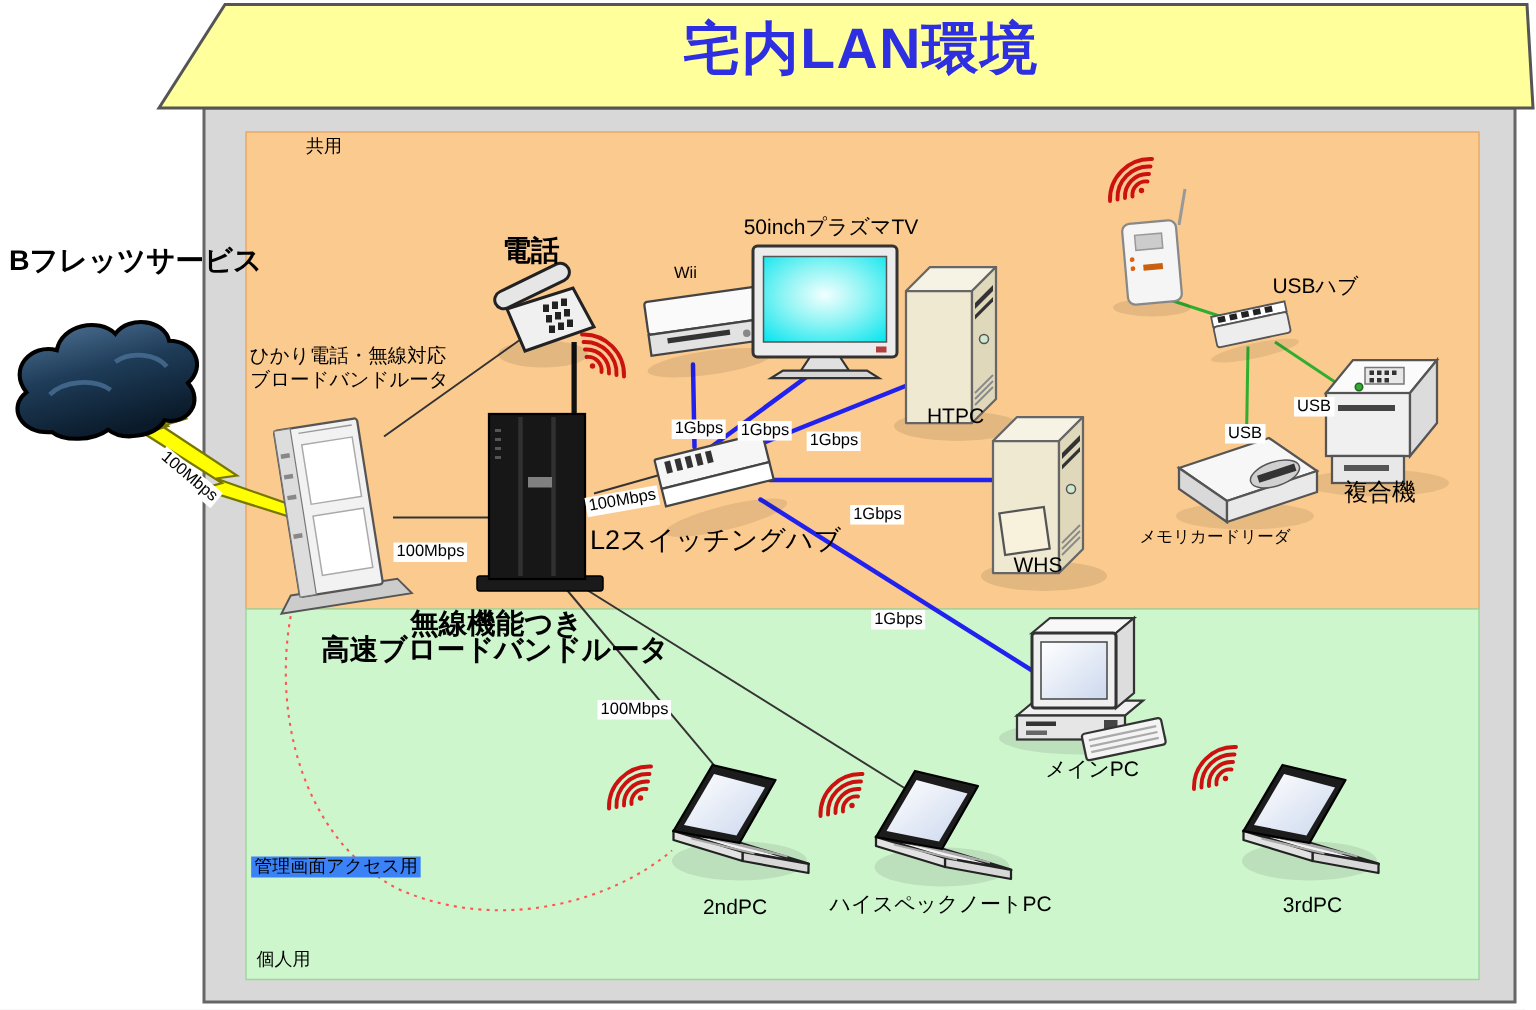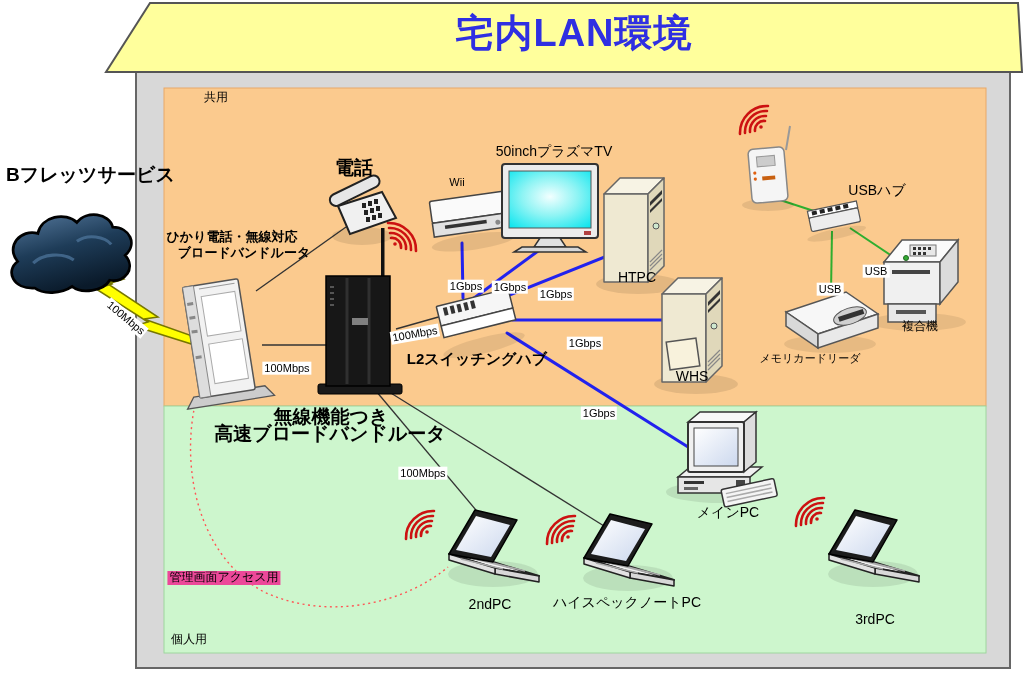--- a/index.html
+++ b/index.html
@@ -5,25 +5,25 @@
   html,body{margin:0;padding:0;background:#fff;}
   #stage{position:relative;width:1024px;height:673px;background:#fff;overflow:hidden;
          font-family:"Liberation Sans","DejaVu Sans",sans-serif;}
   #diagram{position:absolute;left:0;top:0;}
   .lb{position:absolute;white-space:nowrap;color:#000;line-height:1.15;}
   .c{transform:translateX(-50%);}
   .cc{transform:translate(-50%,-50%);margin-top:23px;}
   .title{font-size:38px;font-weight:bold;color:#2f2fe2;letter-spacing:1px;}
   .devlbl{font-size:14px;}
   .devlbl-s{font-size:11px;}
-  .devlbl-b{font-size:13px;font-weight:bold;}
+  .devlbl-b{font-size:13px;font-weight:normal;}
   .devlbl-b2{font-size:19px;font-weight:bold;}
   .zone{font-size:12px;}
   .speed{font-size:11px;background:#fff;padding:0 2px;}
-  .notebg{font-size:12px;background:#ec4899;padding:0 2px;}
+  .notebg{font-size:12px;background:#3b82f6;padding:0 2px;}
 </style>
 </head>
 <body>
 
 <div id="stage">
 
 <svg id="diagram" width="1024" height="673" viewBox="0 0 1024 673">
   <defs>
     <linearGradient id="gcloud" x1="0" y1="0" x2="0.4" y2="1">
       <stop offset="0" stop-color="#55789c"></stop>
@@ -266,37 +266,37 @@
   <use href="#wifi" transform="translate(820,522)"></use>
 </svg>
 
 <div class="lb title c" style="left:574px;top:12px;">宅内LAN環境</div>
 
 <div class="lb devlbl-b2" style="left:6px;top:164px;">Bフレッツサービス</div>
 <div class="lb zone" style="left:158px;top:91px;margin-left:46px;">共用</div>
 <div class="lb zone" style="left:171px;top:633px;">個人用</div>
 
 <div class="lb devlbl-b c" style="left:232px;top:230px;">ひかり電話・無線対応</div>
-<div class="lb devlbl-b c" style="left:244px;top:246px;">ブロードバンドルータ</div>
+<div class="lb devlbl-b c" style="left:233px;top:246px;">ブロードバンドルータ</div>
 <div class="lb devlbl-b2 c" style="left:331px;top:406px;">無線機能つき</div>
 <div class="lb devlbl-b2 c" style="left:330px;top:423px;">高速ブロードバンドルータ</div>
-<div class="lb devlbl c" style="left:477px;top:350px;font-size:15px;font-weight:bold;">L2スイッチングハブ</div>
+<div class="lb devlbl c" style="left:477px;top:350px;font-size:18px;">L2スイッチングハブ</div>
 
 <div class="lb devlbl-b2 c" style="left:354px;top:157px;">電話</div>
 <div class="lb devlbl-s c" style="left:457px;top:176px;">Wii</div>
 <div class="lb devlbl c" style="left:554px;top:143px;">50inchプラズマTV</div>
 <div class="lb devlbl c" style="left:637px;top:269px;">HTPC</div>
 <div class="lb devlbl c" style="left:692px;top:368px;">WHS</div>
 <div class="lb devlbl c" style="left:877px;top:182px;text-align:center;">USBハブ</div>
-<div class="lb c" style="left:920px;top:320px;font-size:12px;font-family:Liberation Serif, serif;">複合機</div>
+<div class="lb c" style="left:920px;top:320px;font-size:16px;font-family:Liberation Serif, serif;">複合機</div>
 <div class="lb devlbl-s c" style="left:810px;top:352px;">メモリカードリーダ</div>
 <div class="lb devlbl c" style="left:728px;top:504px;">メインPC</div>
 <div class="lb devlbl c" style="left:490px;top:596px;">2ndPC</div>
 <div class="lb devlbl c" style="left:627px;top:594px;">ハイスペックノートPC</div>
-<div class="lb devlbl c" style="left:875px;top:595px;margin-top:16px;">3rdPC</div>
+<div class="lb devlbl c" style="left:875px;top:595px;">3rdPC</div>
 
 <div class="lb speed" style="left:126px;top:318px;transform:translate(-50%,-50%) rotate(40deg);">100Mbps</div>
 <div class="lb speed cc" style="left:287px;top:345px;">100Mbps</div>
 <div class="lb speed" style="left:415px;top:334px;transform:translate(-50%,-50%) rotate(-10deg);">100Mbps</div>
 <div class="lb speed cc" style="left:466px;top:263px;">1Gbps</div>
 <div class="lb speed cc" style="left:510px;top:264px;">1Gbps</div>
 <div class="lb speed cc" style="left:556px;top:271px;">1Gbps</div>
 <div class="lb speed cc" style="left:585px;top:320px;">1Gbps</div>
 <div class="lb speed cc" style="left:599px;top:390px;">1Gbps</div>
 <div class="lb speed cc" style="left:423px;top:450px;">100Mbps</div>

